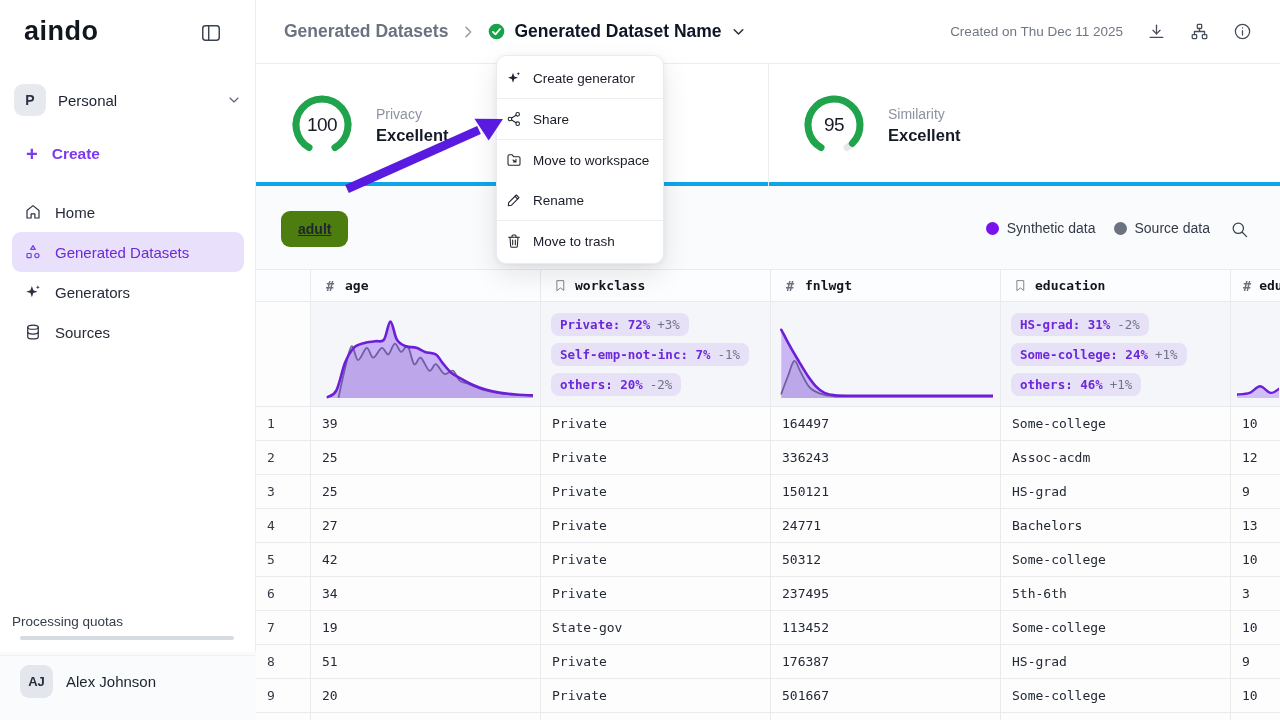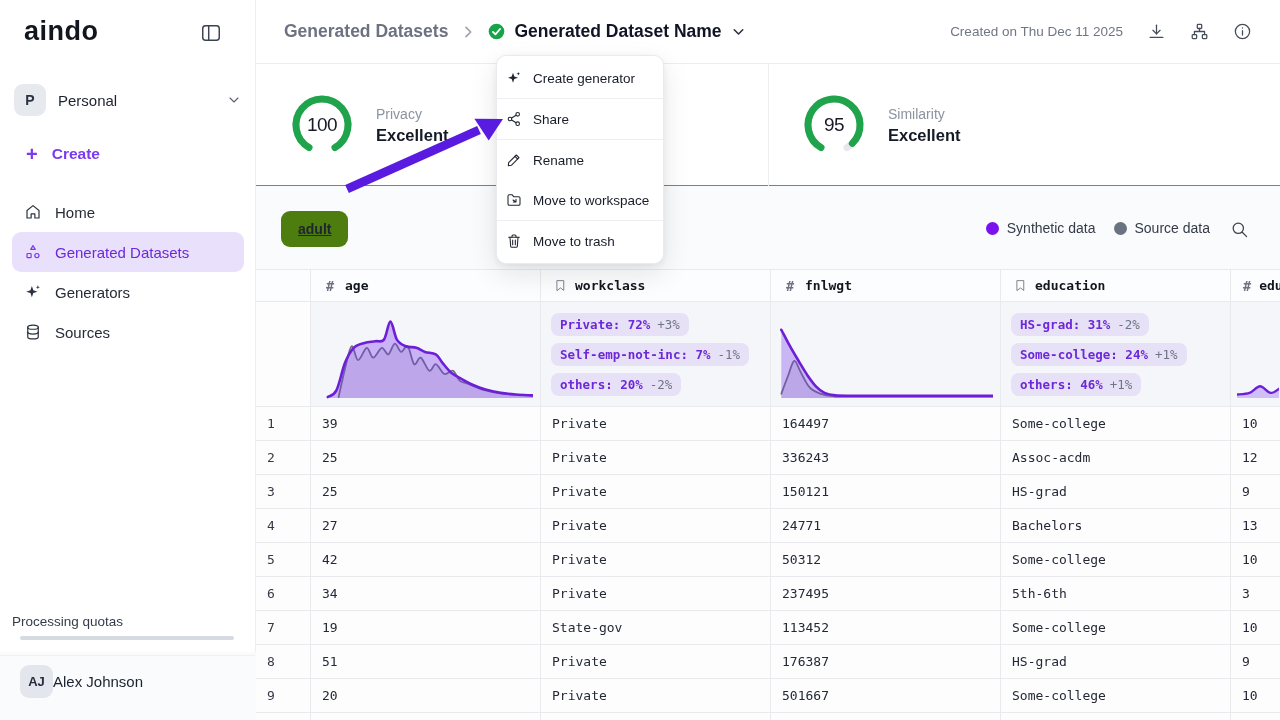--- a/index.html
+++ b/index.html
@@ -21,40 +21,40 @@
   .create-label { font-size:15.5px; font-weight:700; }
   .nav { position:absolute; left:12px; top:192px; width:232px; }
   .nav-item { display:flex; align-items:center; gap:13px; height:40px; padding:0 12px; border-radius:9px;
               font-size:15px; color:#252b38; cursor:pointer; }
   .nav-item .nicon { width:18px; height:18px; color:#2a3140; flex:0 0 auto; }
   .nav-item.active { background:#e9e1fb; color:#6d28d9; font-weight:500; }
   .nav-item.active .nicon { color:#7c3aed; }
   .quotas-label { position:absolute; left:12px; top:614px; font-size:13.5px; color:#353c49; }
   .quotas-bar { position:absolute; left:20px; top:636px; width:214px; height:4px; border-radius:3px; background:#d6dae1; }
   .user-row { position:absolute; left:0; top:655px; width:255px; height:52px; border-top:1px solid #f0f1f4;
-              display:flex; align-items:center; padding:0 20px; }
+              display:flex; align-items:center; gap:13px; padding:0 20px; }
   .user-avatar { width:33px; height:33px; border-radius:9px; background:#e3e6ec; color:#262d3c;
                  display:flex; align-items:center; justify-content:center; font-weight:700; font-size:13px; }
   .user-name { font-size:15px; color:#1b2230; }
 
   
   .main-header { position:absolute; left:256px; top:0; width:1024px; height:64px; background:#fff;
                  border-bottom:1px solid #ebedf1; display:flex; align-items:center; padding:0 28px; }
   .crumb-parent { font-size:17.5px; font-weight:700; color:#6b7280; cursor:pointer; }
   .crumb-sep { margin:0 12px; color:#9aa1ad; display:flex; }
   .check-badge { width:17px; height:17px; margin-right:9px; }
   .crumb-title { font-size:17.5px; font-weight:700; color:#0f1525; display:flex; align-items:center; cursor:pointer; }
   .title-chev { margin-left:8px; color:#2a3140; display:flex; }
   .header-right { margin-left:auto; display:flex; align-items:center; gap:24px; }
   .created-on { font-size:13.5px; color:#707784; }
   .hicon { width:19px; height:19px; color:#454c5a; cursor:pointer; }
 
   
   .scores { position:absolute; left:256px; top:64px; width:1024px; height:122px; background:#fff;
-            border-bottom:1px solid #0ea5e9; }
+            border-bottom:4px solid #0ea5e9; }
   .score-divider { position:absolute; left:512px; top:0; width:1px; height:122px; background:#ebedf1; }
   .score-panel { position:absolute; top:0; height:122px; display:flex; align-items:center; gap:22px; }
   .score-panel.p0 { left:34px; }
   .score-panel.p1 { left:546px; }
   .gauge { position:relative; width:64px; height:64px; }
   .gauge-num { position:absolute; inset:0; display:flex; align-items:center; justify-content:center;
                font-size:19px; color:#161b26; letter-spacing:-.5px; }
   .score-label { font-size:14px; color:#8b93a1; margin-bottom:4px; }
   .score-rating { font-size:16.5px; font-weight:700; color:#151a26; }
 
@@ -473,34 +473,34 @@
             <line x1="8.4" y1="10.6" x2="15.1" y2="6.4"></line>
             <line x1="8.4" y1="13.4" x2="15.1" y2="17.6"></line>
           </svg>
       </span>
       <span>Share</span>
     </div>
     <div class="menu-div"></div>
     <div class="menu-item">
       <span class="micon">
         <svg class="stroke-ico" viewBox="0 0 24 24" width="16" height="16">
-            <path d="M15.5 4.5 L19.5 8.5 L8 20 L3.5 20.5 L4 16 Z"></path>
-            <line x1="13.5" y1="6.5" x2="17.5" y2="10.5"></line>
-          </svg>
-      </span>
-      <span>Rename</span>
+            <path d="M21 18 a2 2 0 0 1 -2 2 H5 a2 2 0 0 1 -2 -2 V6 a2 2 0 0 1 2 -2 h4 l2.5 3 H19 a2 2 0 0 1 2 2 Z"></path>
+            <path d="M15 11 v4 m0 0 h-4 m4 0 l-4.5 -3"></path>
+          </svg>
+      </span>
+      <span>Move to workspace</span>
     </div>
     <div class="menu-item">
       <span class="micon">
         <svg class="stroke-ico" viewBox="0 0 24 24" width="16" height="16">
-            <path d="M21 18 a2 2 0 0 1 -2 2 H5 a2 2 0 0 1 -2 -2 V6 a2 2 0 0 1 2 -2 h4 l2.5 3 H19 a2 2 0 0 1 2 2 Z"></path>
-            <path d="M15 11 v4 m0 0 h-4 m4 0 l-4.5 -3"></path>
-          </svg>
-      </span>
-      <span>Move to workspace</span>
+            <path d="M15.5 4.5 L19.5 8.5 L8 20 L3.5 20.5 L4 16 Z"></path>
+            <line x1="13.5" y1="6.5" x2="17.5" y2="10.5"></line>
+          </svg>
+      </span>
+      <span>Rename</span>
     </div>
     <div class="menu-div"></div>
     <div class="menu-item">
       <span class="micon">
         <svg class="stroke-ico" viewBox="0 0 24 24" width="16" height="16">
             <path d="M4 6.5 H20"></path>
             <path d="M9 6.5 V4.5 a1.5 1.5 0 0 1 1.5 -1.5 h3 a1.5 1.5 0 0 1 1.5 1.5 V6.5"></path>
             <path d="M6 6.5 L7 20 a1.8 1.8 0 0 0 1.8 1.5 h6.4 A1.8 1.8 0 0 0 17 20 L18 6.5"></path>
             <line x1="10" y1="10.5" x2="10" y2="17.5"></line>
             <line x1="14" y1="10.5" x2="14" y2="17.5"></line>

